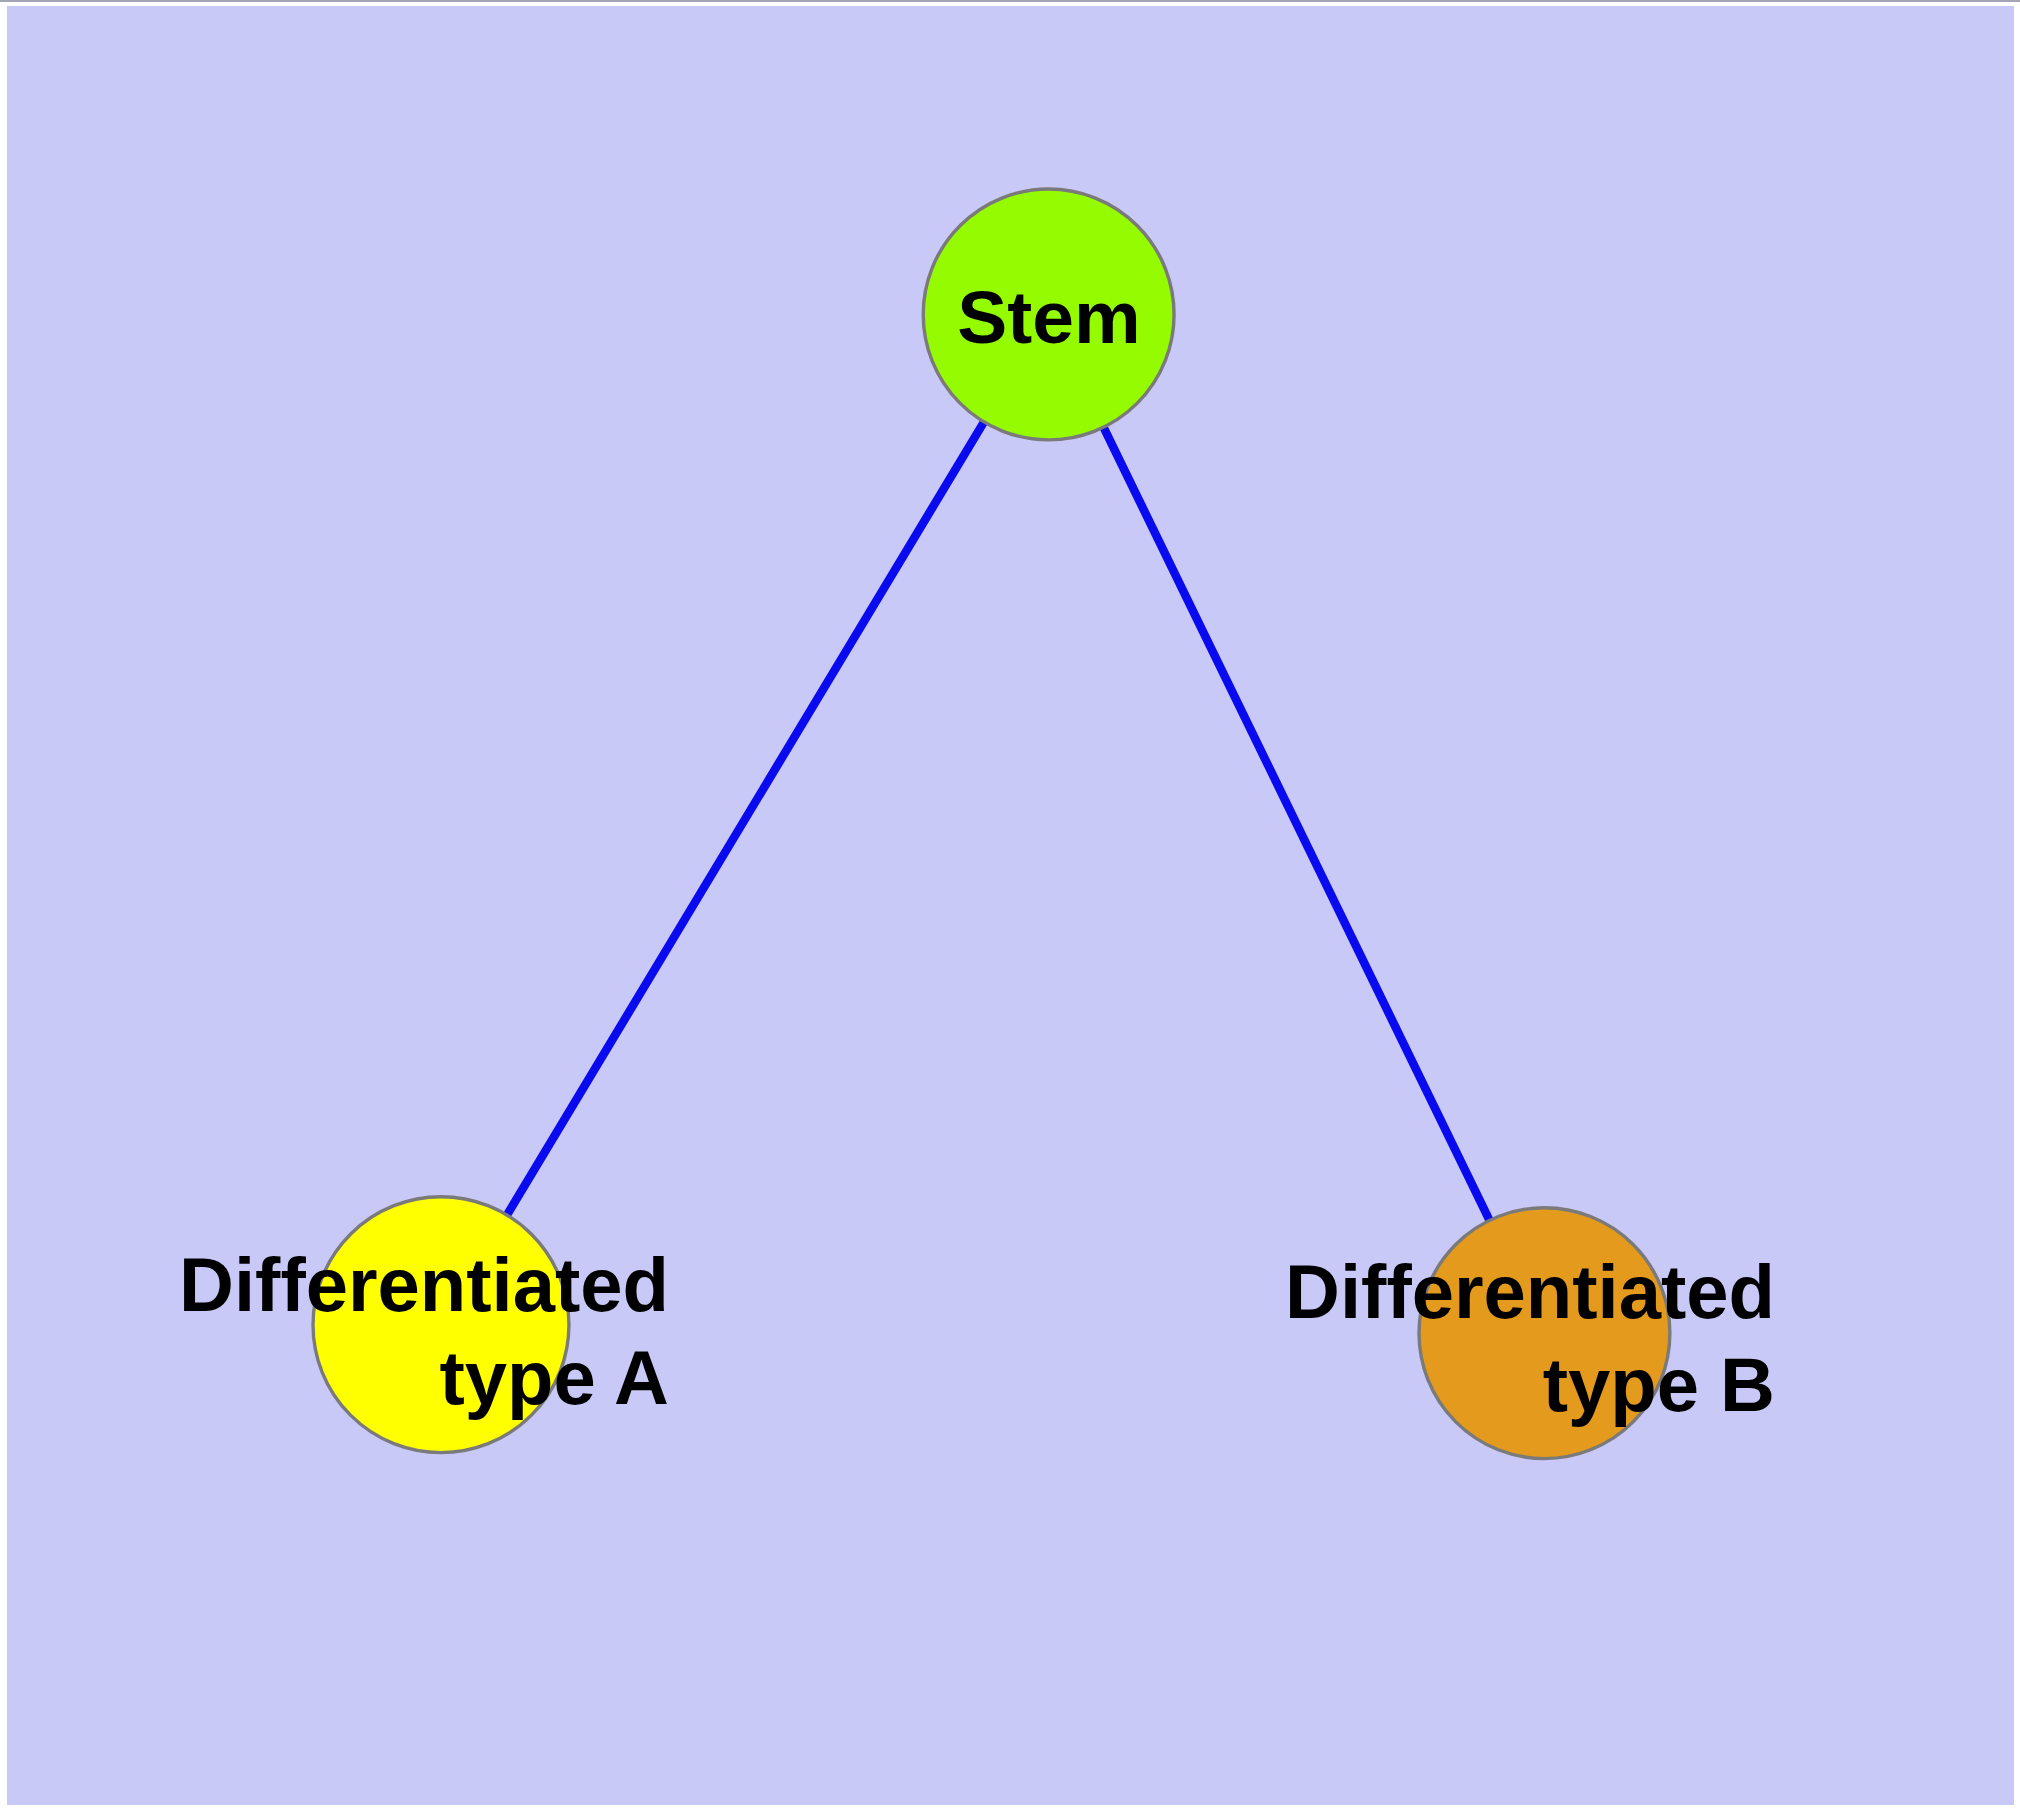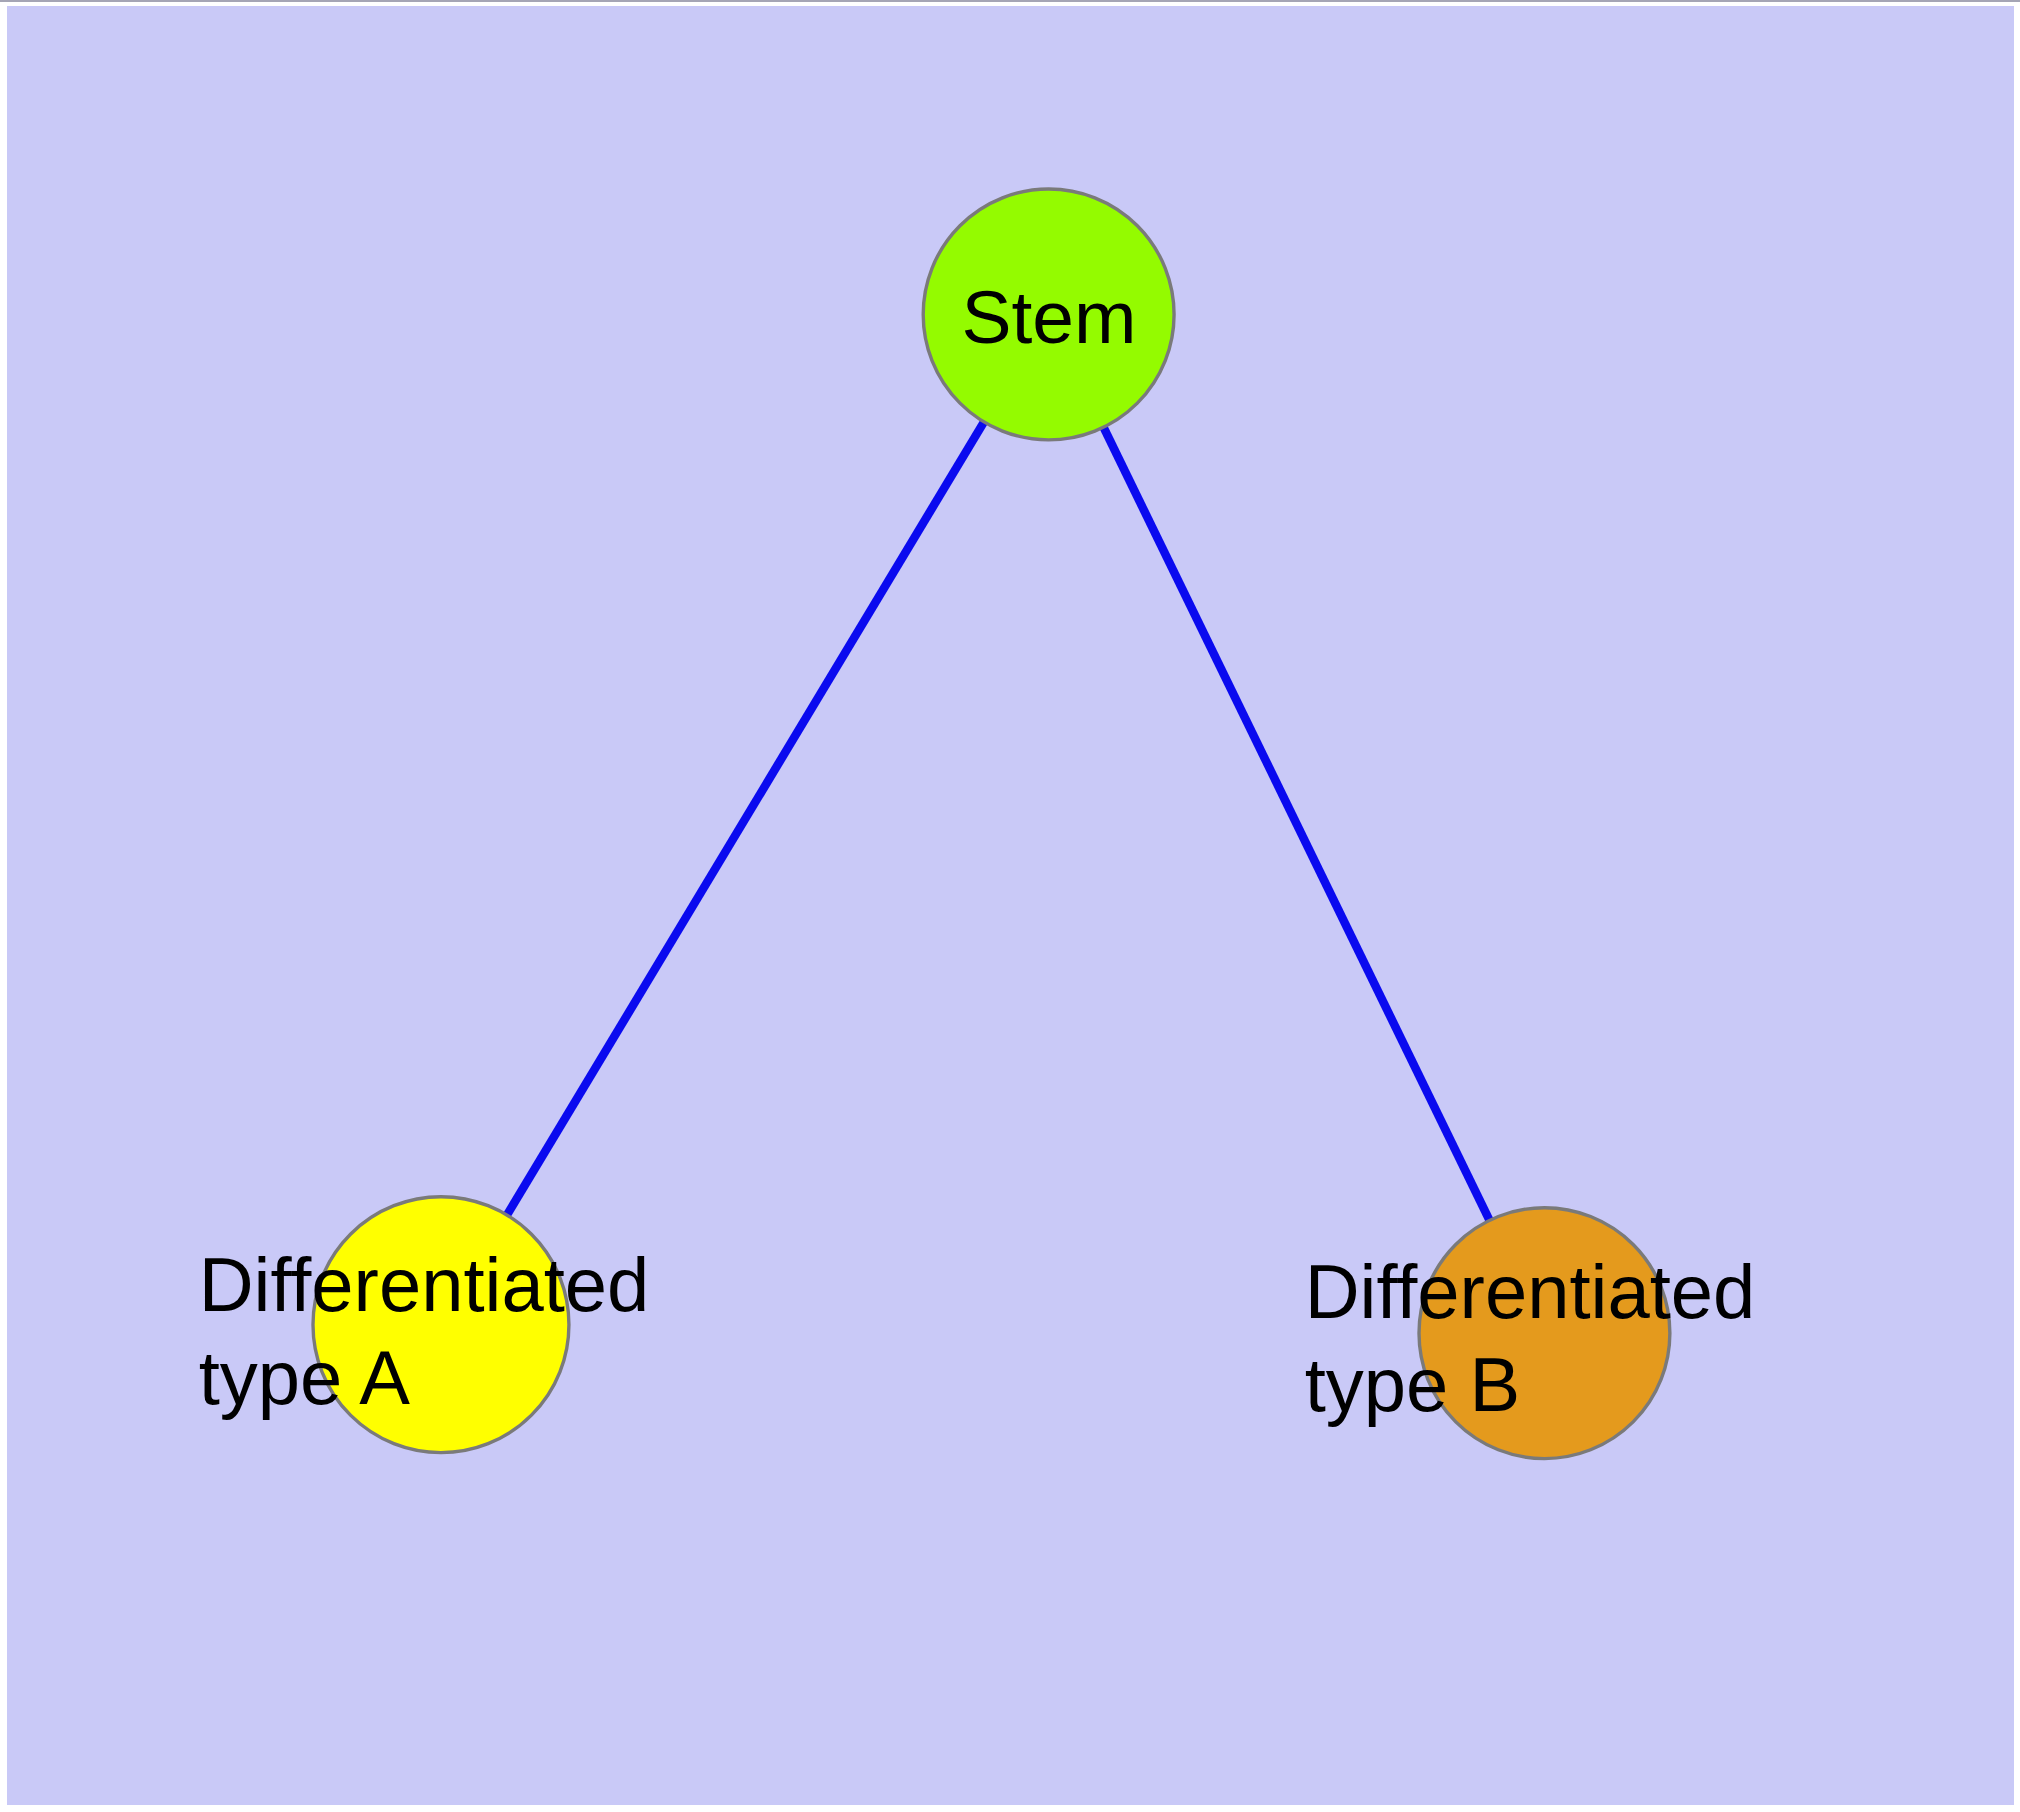--- a/index.html
+++ b/index.html
@@ -44,24 +44,24 @@
     position: absolute;
     left: 0; top: 0;
     width: 2021px;
     height: 1812px;
     z-index: 3;
     pointer-events: none;
   }
   .node-label {
     position: absolute;
     transform: translate(-50%, -50%);
-    font-weight: normal;
+    font-weight: bold;
     color: #000000;
     white-space: pre-line;
-    text-align: left;
+    text-align: right;
     line-height: 1.22;
   }
 </style>
 </head>
 <body>
 
 <div class="page" style="background: rgb(255, 255, 255);">
   <div class="top-hairline" style="background: rgb(165, 165, 181);"></div>
   <div class="canvas" style="background: rgb(201, 201, 247);"></div>
 

